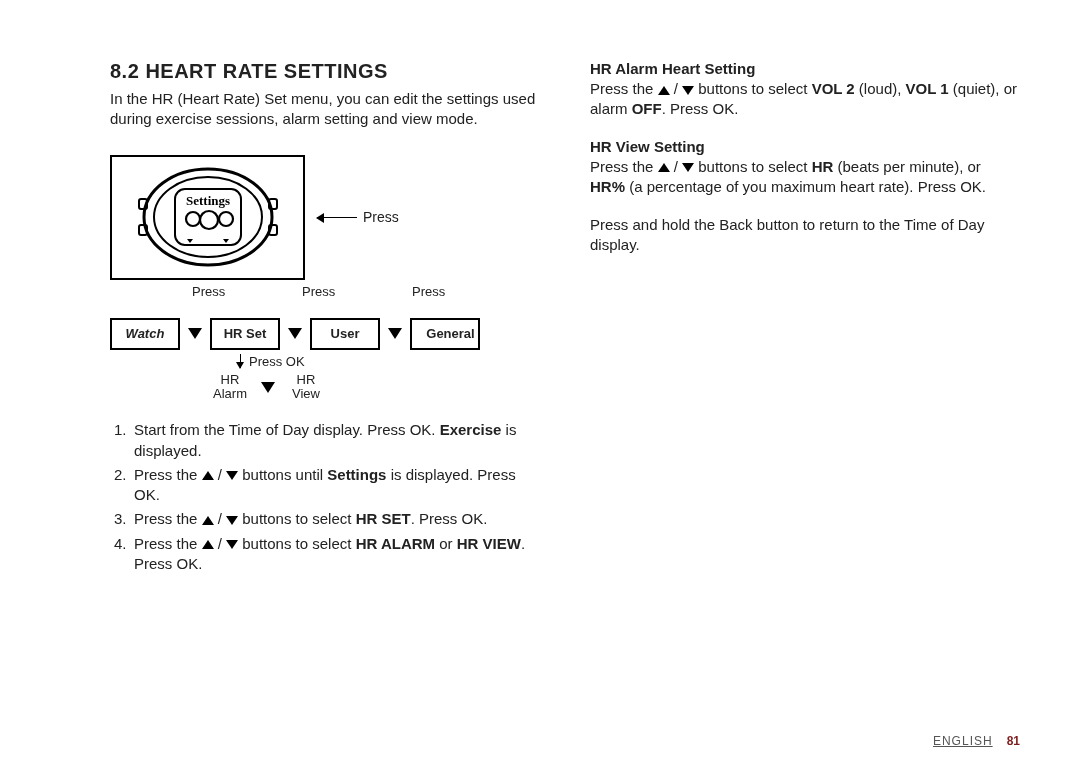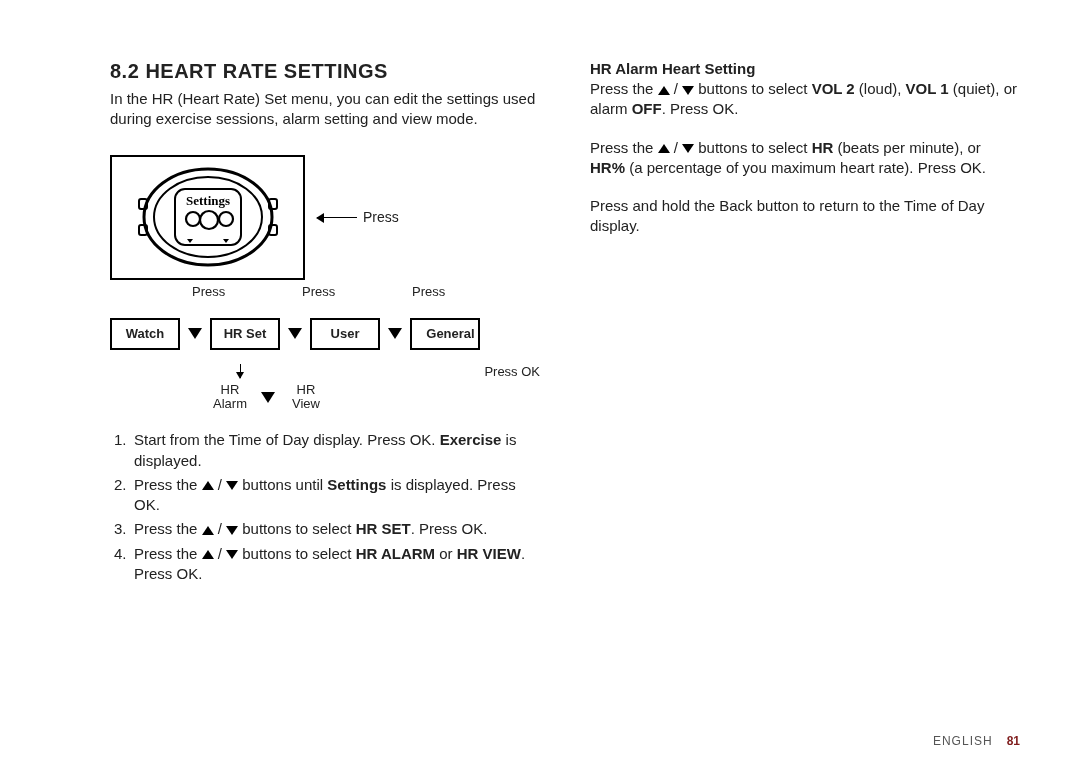--- a/index.html
+++ b/index.html
@@ -120,23 +120,22 @@
       border-left: 7px solid transparent;
       border-right: 7px solid transparent;
       border-top: 11px solid #000;
       margin: 0 8px;
     }
     .press-ok-row {
       display: flex;
       align-items: center;
       gap: 8px;
       margin-left: 130px;
-      margin-top: 14px;
-      font-size: 13px;
-      justify-content: space-between;
+      margin-top: 4px;
+      font-size: 13px;
     }
     .arrow-down-thin {
       width: 1px;
       height: 14px;
       background: #000;
       position: relative;
     }
     .arrow-down-thin::after {
       content: '';
       position: absolute;
@@ -189,21 +188,21 @@
     
     .footer {
       position: absolute;
       bottom: 18px;
       right: 60px;
       font-size: 12px;
       display: flex;
       align-items: center;
       gap: 14px;
     }
-    .footer .lang { letter-spacing: 1px; color: #555; }
+    .footer .lang { letter-spacing: 1px; color: #555; text-decoration: underline; }
     .footer .pnum { font-weight: 700; color: #7f1d1d; }
 
     .tri-inline {
       display: inline-block;
       width: 0; height: 0;
       vertical-align: middle;
     }
     .tri-up {
       border-left: 6px solid transparent;
       border-right: 6px solid transparent;
@@ -254,21 +253,21 @@
         </div>
       </div>
 
       <div class="nav-row-area">
         <div class="press-labels-row" style="height:16px;">
           <span class="press-label-up" style="left:82px;">Press</span>
           <span class="press-label-up" style="left:192px;">Press</span>
           <span class="press-label-up" style="left:302px;">Press</span>
         </div>
         <div class="nav-row">
-          <div class="nav-box" style="width:70px;">Watch</div>
+          <div class="nav-box" style="width:70px;font-style:italic;">Watch</div>
           <div class="nav-arrow-down"></div>
           <div class="nav-box" style="width:70px;">HR Set</div>
           <div class="nav-arrow-down"></div>
           <div class="nav-box" style="width:70px;">User</div>
           <div class="nav-arrow-down"></div>
           <div class="nav-box" style="width:70px;padding-left:11px;">General</div>
         </div>
         <div class="press-ok-row">
           <div class="arrow-down-thin"></div>
           <span>Press OK</span>
@@ -303,20 +302,21 @@
 
   <div class="col-right">
     <div class="sect-block">
       <div class="sub-heading">HR Alarm Heart Setting</div>
       <p>
         <span>Press the </span><span class="tri-inline tri-up"></span> / <span class="tri-inline tri-down"></span><span> buttons to select </span><b>VOL 2</b><span> (loud), </span><b>VOL 1</b><span> (quiet), or alarm </span><b>OFF</b><span>. Press OK.</span>
       </p>
     </div>
 
     <div class="sect-block">
+      <div class="sub-heading">HR View Setting</div>
       <p>
         <span>Press the </span><span class="tri-inline tri-up"></span> / <span class="tri-inline tri-down"></span><span> buttons to select </span><b>HR</b><span> (beats per minute), or </span><b>HR%</b><span> (a percentage of you maximum heart rate). Press OK.</span>
       </p>
     </div>
 
     <p class="content-spacing">Press and hold the Back button to return to the Time of Day display.</p>
   </div>
 </div>
 
 <div class="footer">

